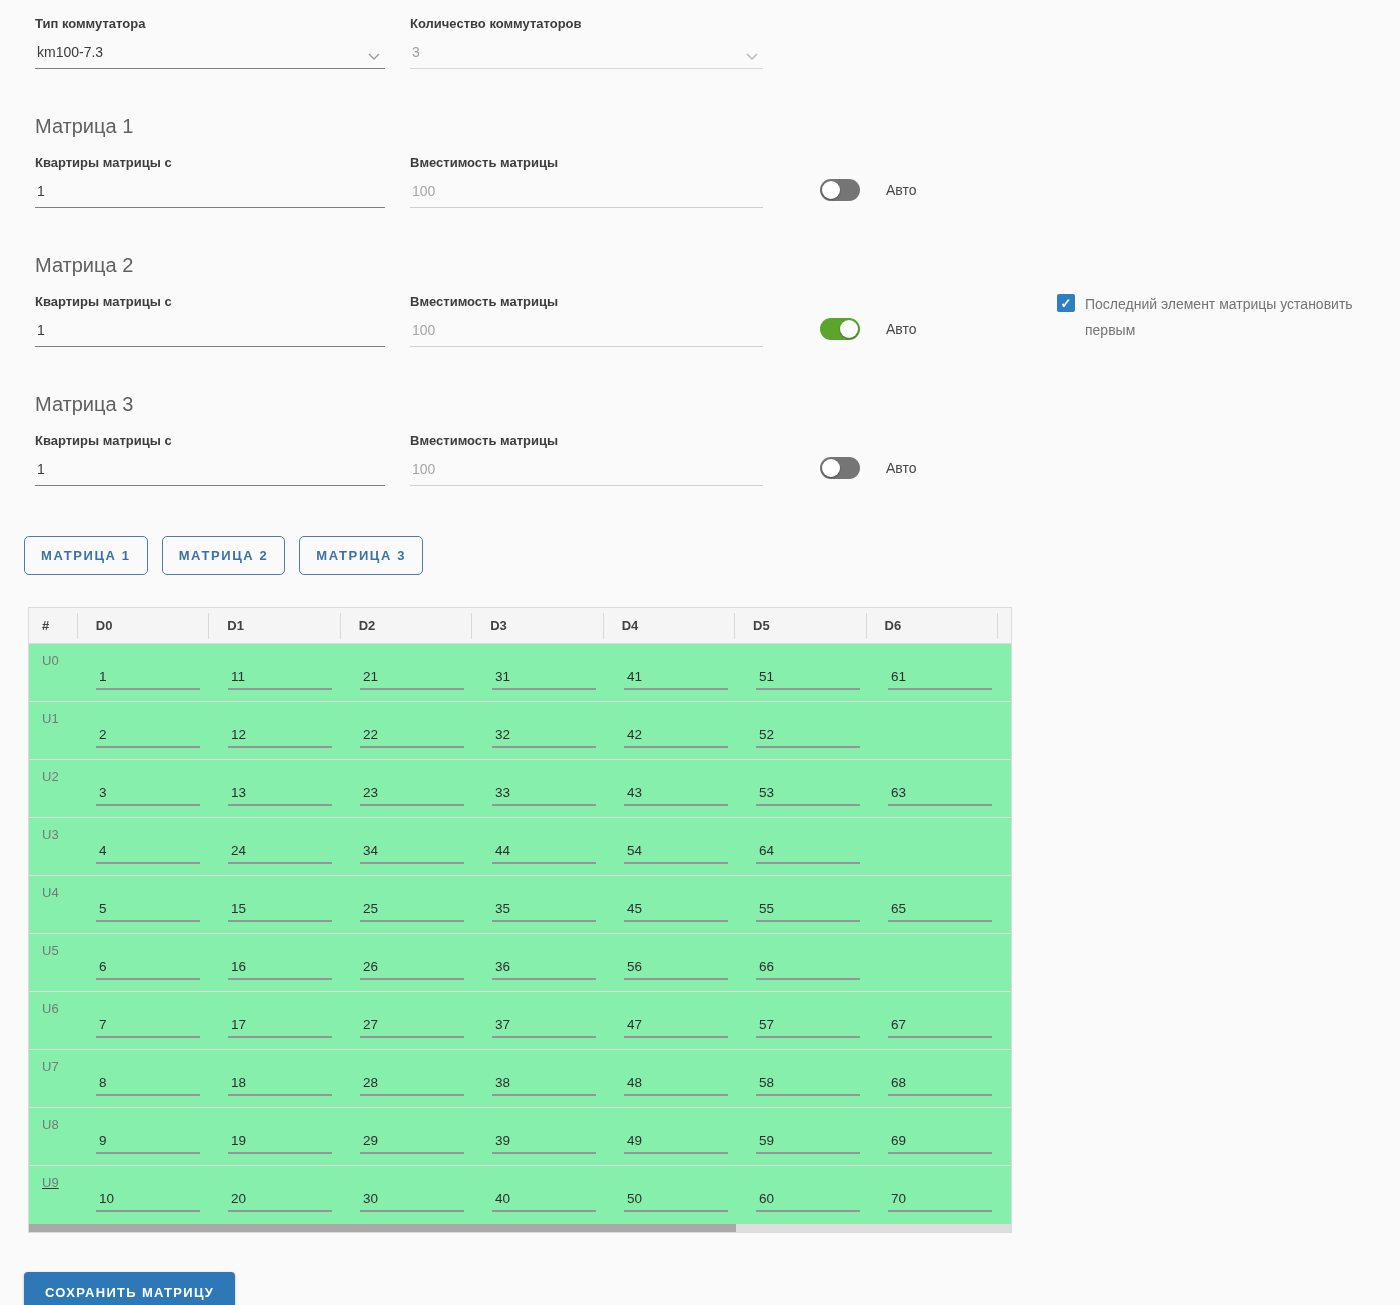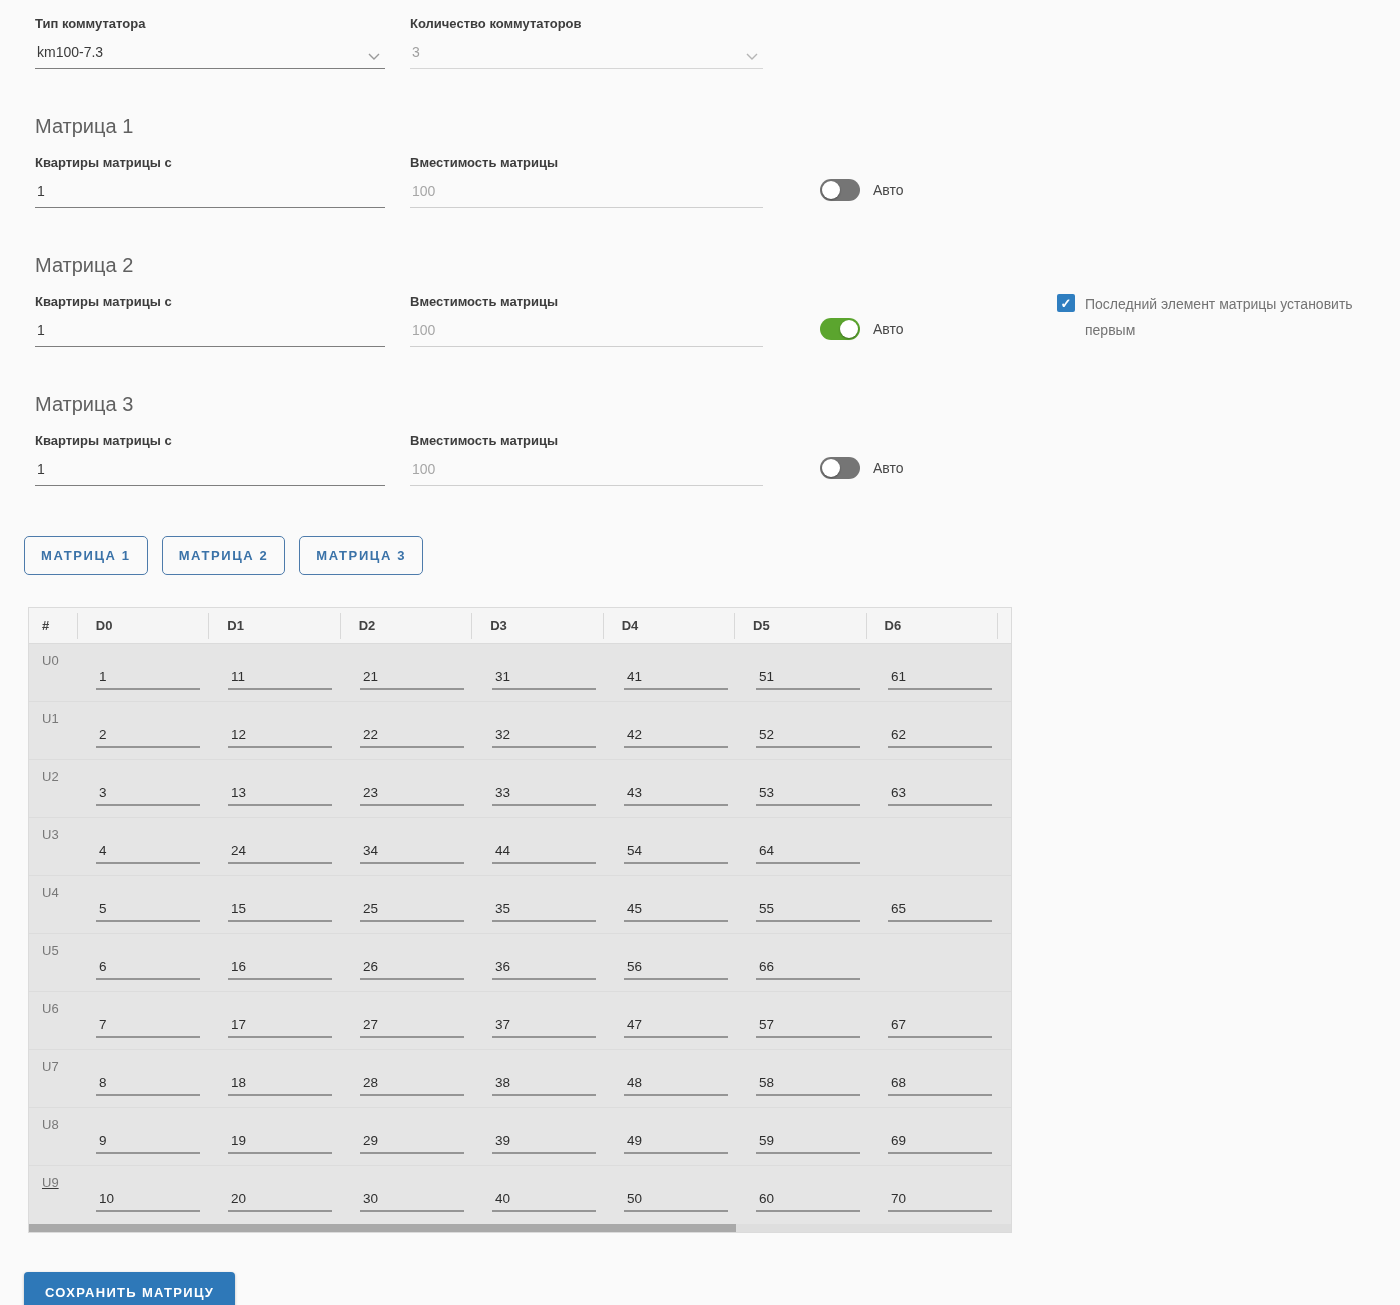--- a/index.html
+++ b/index.html
@@ -30,21 +30,21 @@
   .field-value input {
     border: none; outline: none; background: transparent;
     font-family: inherit; font-size: 14px; color: #3a3a3a; width: 100%;
   }
   .field-value input::placeholder { color: #a6a6a6; }
   .chevron { position: absolute; right: 5px; top: 8px; }
 
   
   .section-title { font-size: 20px; font-weight: 400; color: #606060; margin: 46px 0 17px 0; }
   .toggle-wrap {
-    display: flex; align-items: center; gap: 13px;
+    display: flex; align-items: center; gap: 26px;
     align-self: flex-end; margin: 0 0 7px 32px;
   }
   .toggle { width: 40px; height: 22px; border-radius: 11px; background: #757575; position: relative; cursor: pointer; }
   .toggle .knob {
     position: absolute; top: 2px; left: 2px; width: 18px; height: 18px;
     border-radius: 50%; background: #ffffff; box-shadow: 0 1px 2px rgba(0,0,0,.35);
   }
   .toggle.on { background: #5ba52e; }
   .toggle.on .knob { left: 20px; }
   .toggle-label { font-size: 14px; color: #474747; }
@@ -89,21 +89,21 @@
     padding-left: 13px;
     font-size: 13px; font-weight: bold; color: #424242;
   }
   .th-corner { width: 49px; }
   .th-d { width: 132px; padding-left: 18px; }
   .th::after {
     content: ""; position: absolute; right: 0; top: 50%;
     transform: translateY(-50%); width: 1px; height: 26px; background: #d9d9d9;
   }
   .th-sliver { flex: 1; } .th-sliver::after { display: none; }
-  .tr { display: flex; height: 58px; border-bottom: 1px solid #dcdcdc; background: #e5e5e5; }
+  .tr { display: flex; height: 58px; border-bottom: 1px solid #dcdcdc; background: #86efac; }
   .tr:last-of-type { border-bottom: none; text-decoration: underline; }
   .td-label { width: 49px; padding: 9px 0 0 13px; font-size: 13px; color: #787878; }
   .td { width: 132px; padding: 23px 0 0 18px; }
   .cell-input {
     width: 104px; border: none; outline: none; background: transparent;
     border-bottom: 2px solid #959595; border-radius: 0;
     font-family: inherit; font-size: 13.5px; color: #2e2e2e;
     padding: 0 0 4px 3px;
   }
   .hscrollbar { height: 8px; background: #dedede; position: relative; cursor: pointer; }
@@ -265,21 +265,20 @@
           <div class="td"><input type="text" class="cell-input" value="61" style=""></div>
         </div>
         <div class="tr">
           <div class="td-label">U1</div>
           <div class="td"><input type="text" class="cell-input" value="2" style=""></div>
           <div class="td"><input type="text" class="cell-input" value="12" style=""></div>
           <div class="td"><input type="text" class="cell-input" value="22" style=""></div>
           <div class="td"><input type="text" class="cell-input" value="32" style=""></div>
           <div class="td"><input type="text" class="cell-input" value="42" style=""></div>
           <div class="td"><input type="text" class="cell-input" value="52" style=""></div>
-          <div class="td"><input type="text" class="cell-input" value="62" style=""></div>
         </div>
         <div class="tr">
           <div class="td-label">U2</div>
           <div class="td"><input type="text" class="cell-input" value="3" style=""></div>
           <div class="td"><input type="text" class="cell-input" value="13" style=""></div>
           <div class="td"><input type="text" class="cell-input" value="23" style=""></div>
           <div class="td"><input type="text" class="cell-input" value="33" style=""></div>
           <div class="td"><input type="text" class="cell-input" value="43" style=""></div>
           <div class="td"><input type="text" class="cell-input" value="53" style=""></div>
           <div class="td"><input type="text" class="cell-input" value="63" style=""></div>

